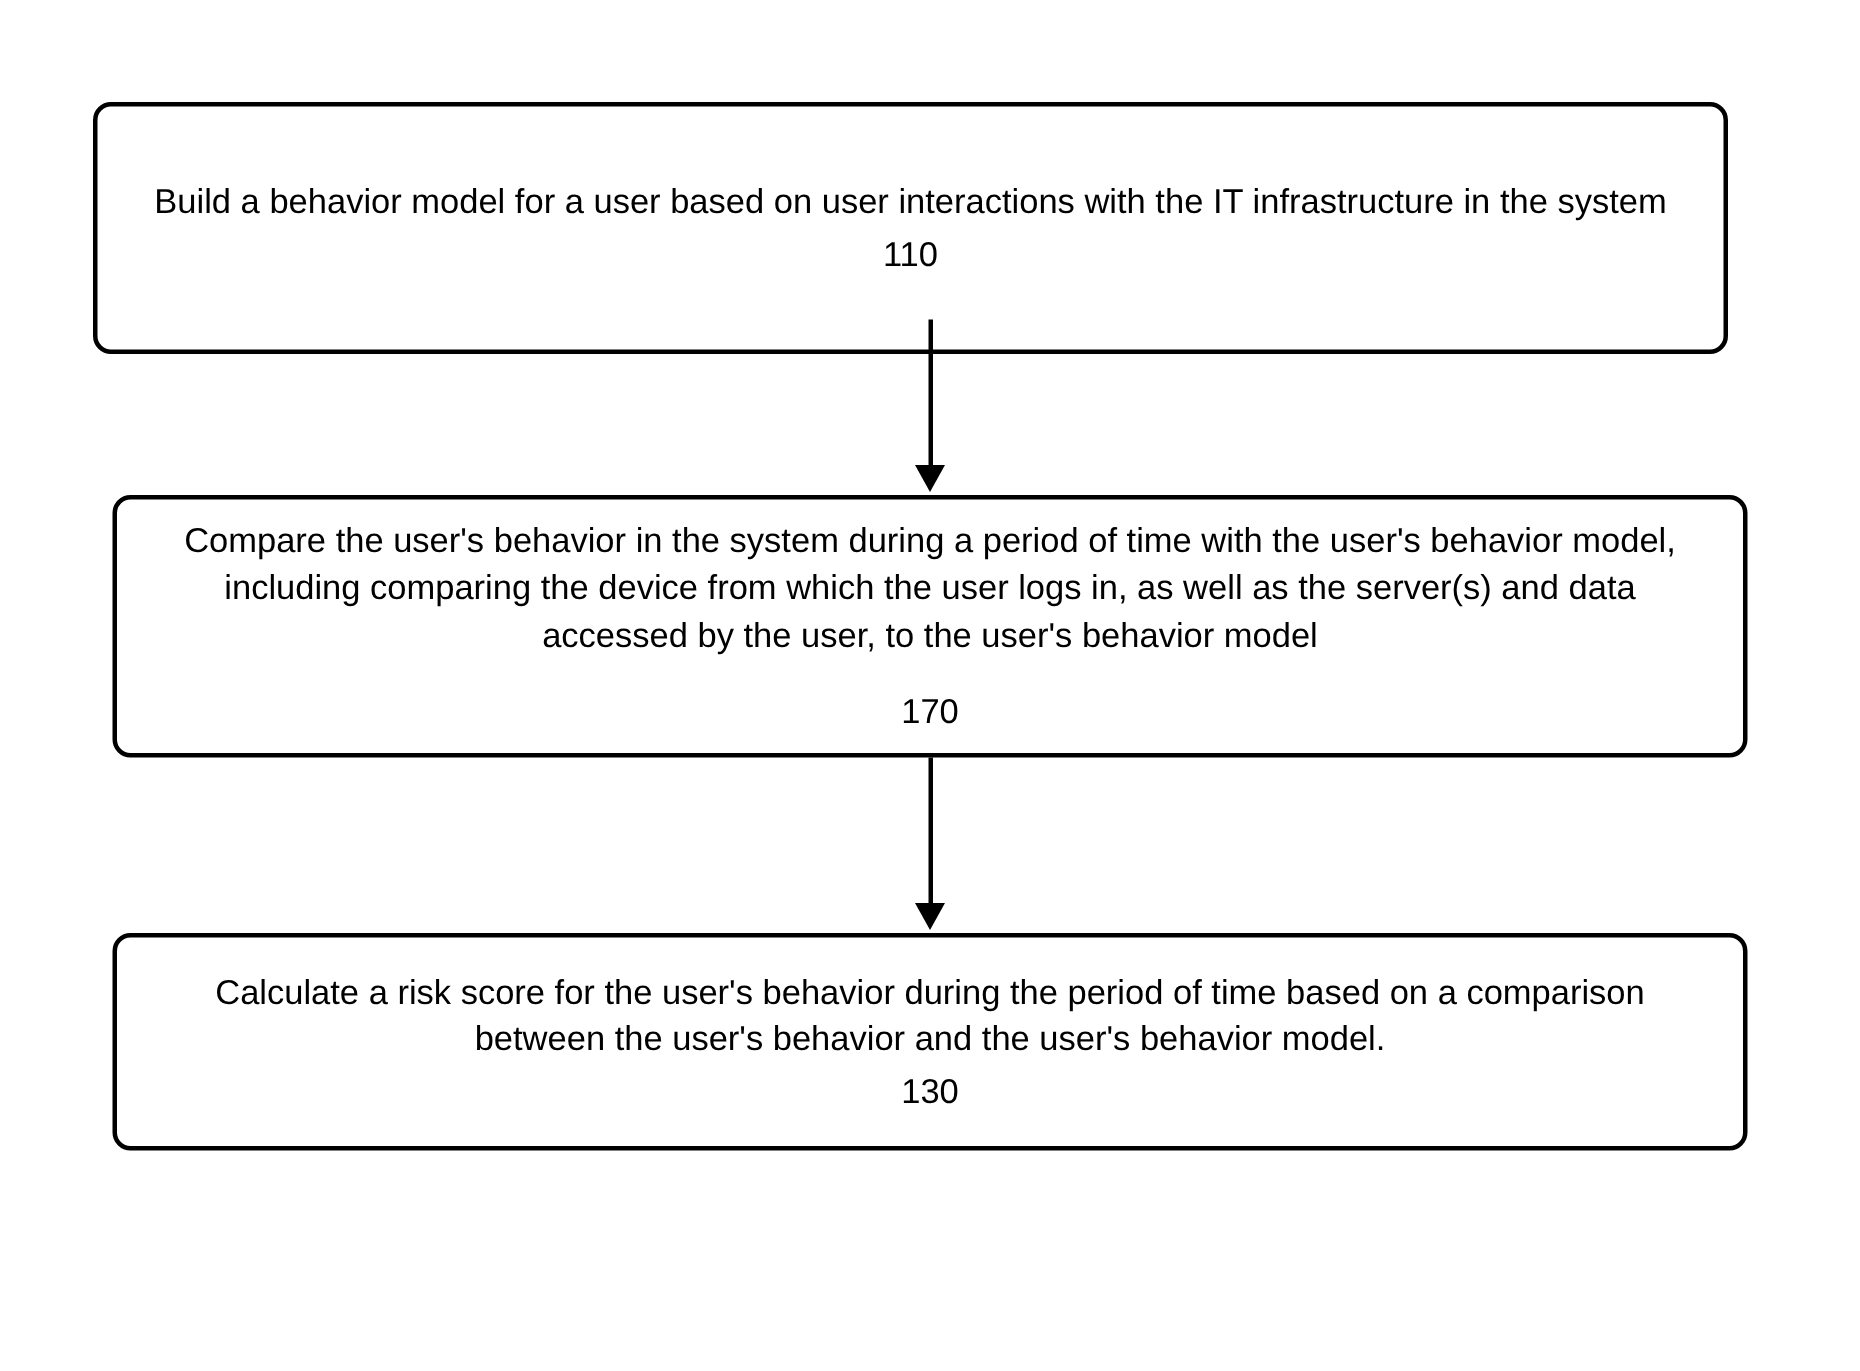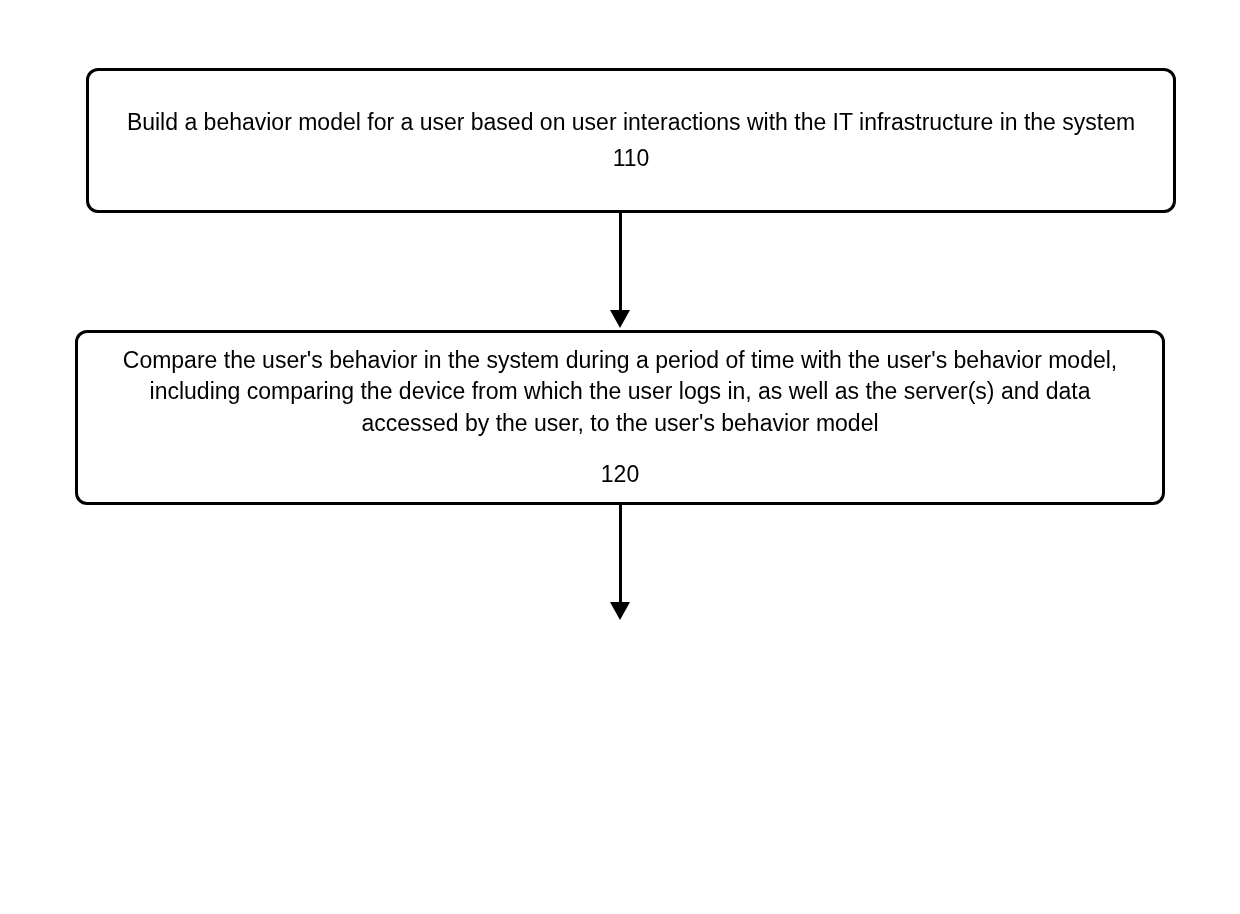--- a/index.html
+++ b/index.html
@@ -45,30 +45,34 @@
     border-left: 10px solid transparent;
     border-right: 10px solid transparent;
     border-top: 18px solid #000;
   }
 </style>
 </head>
 <body>
 
 <div class="canvas">
 
-  <div class="node" style="left:86px; top:68px; width:1090px; height:145px;">
+  <div class="node" style="left:62px; top:68px; width:1090px; height:168px;">
     <div>Build a behavior model for a user based on user interactions with the IT infrastructure in the system</div>
     <div class="stepnum">110</div>
   </div>
 
   <div class="arrow-line" style="left:619px; top:213px; width:3px; height:100px;"></div>
   <div class="arrow-head" style="left:610px; top:310px;"></div>
 
   <div class="node" style="left:75px; top:330px; width:1090px; height:175px;gap:16px;">
     <div>Compare the user's behavior in the system during a period of time with the user's behavior model, including comparing the device from which the user logs in, as well as the server(s) and data accessed by the user, to the user's behavior model</div>
-    <div class="stepnum">120</div>
+    <div class="stepnum">170</div>
   </div>
 
   <div class="arrow-line" style="left:619px; top:505px; width:3px; height:100px;"></div>
   <div class="arrow-head" style="left:610px; top:602px;"></div>
 
+  <div class="node" style="left:75px; top:622px; width:1090px; height:145px;">
+    <div>Calculate a risk score for the user's behavior during the period of time based on a comparison between the user's behavior and the user's behavior model.</div>
+    <div class="stepnum">130</div>
+  </div>
 
 </div>
 
 </body></html>

